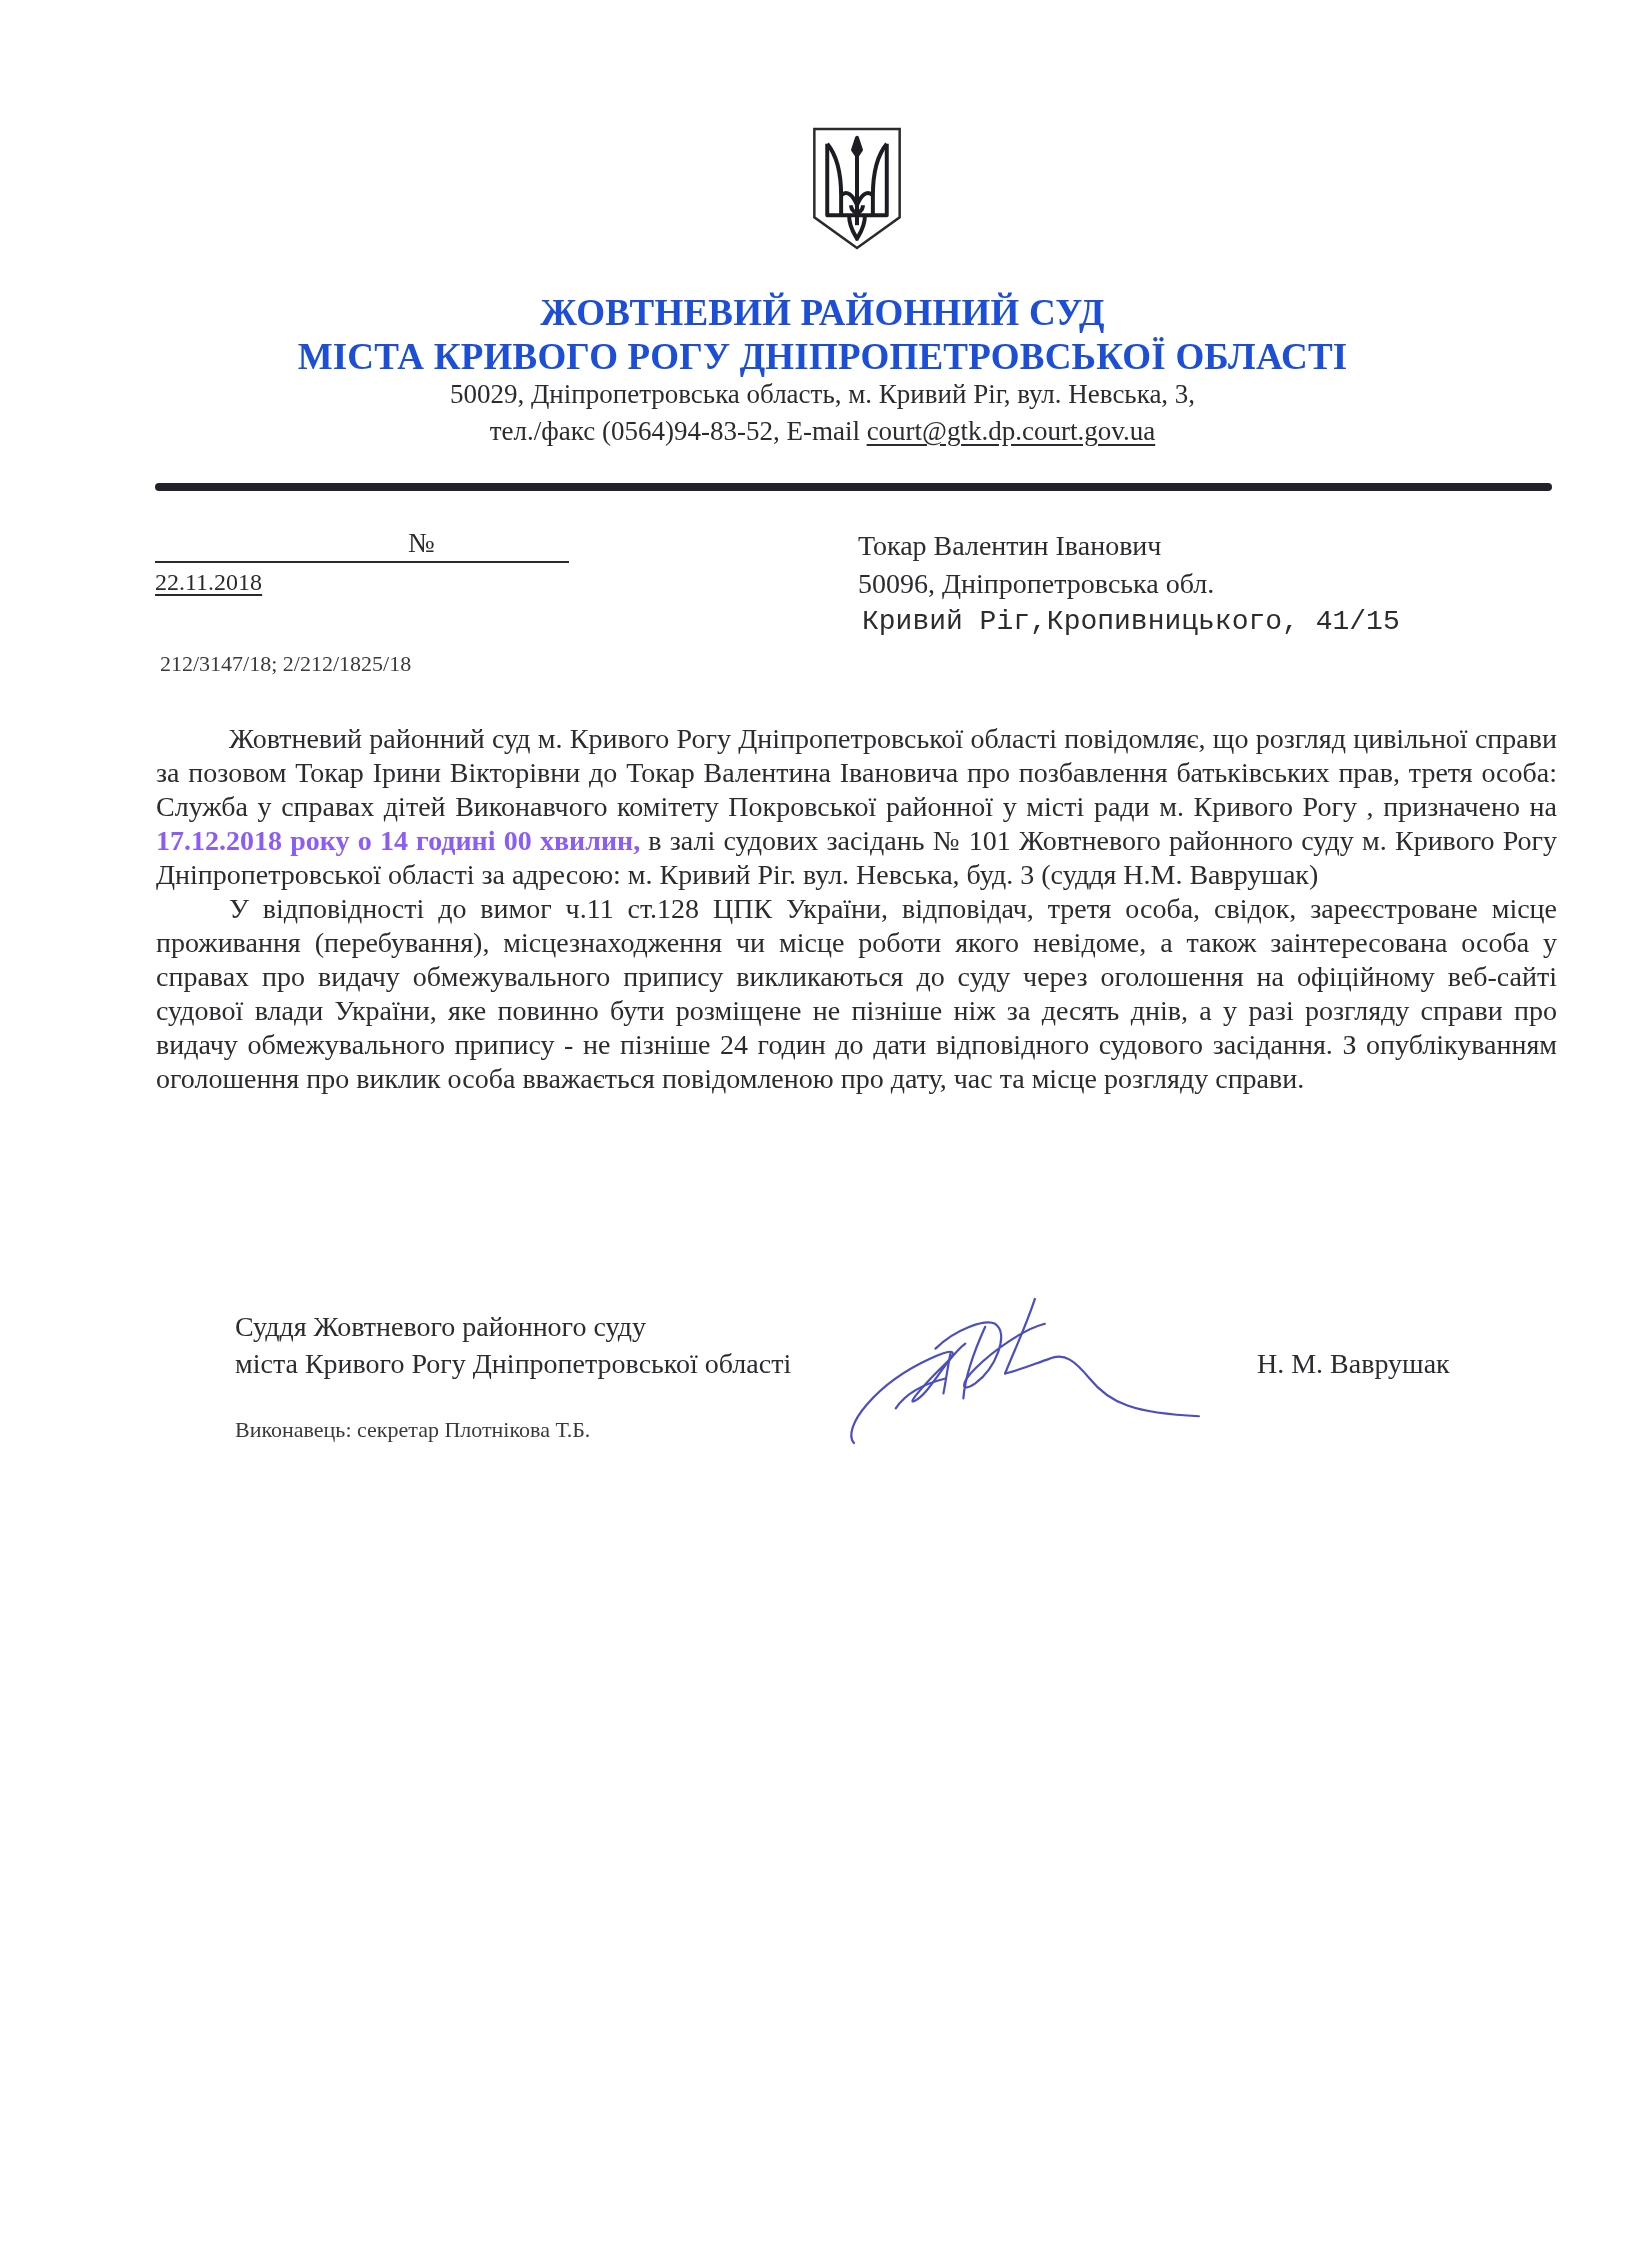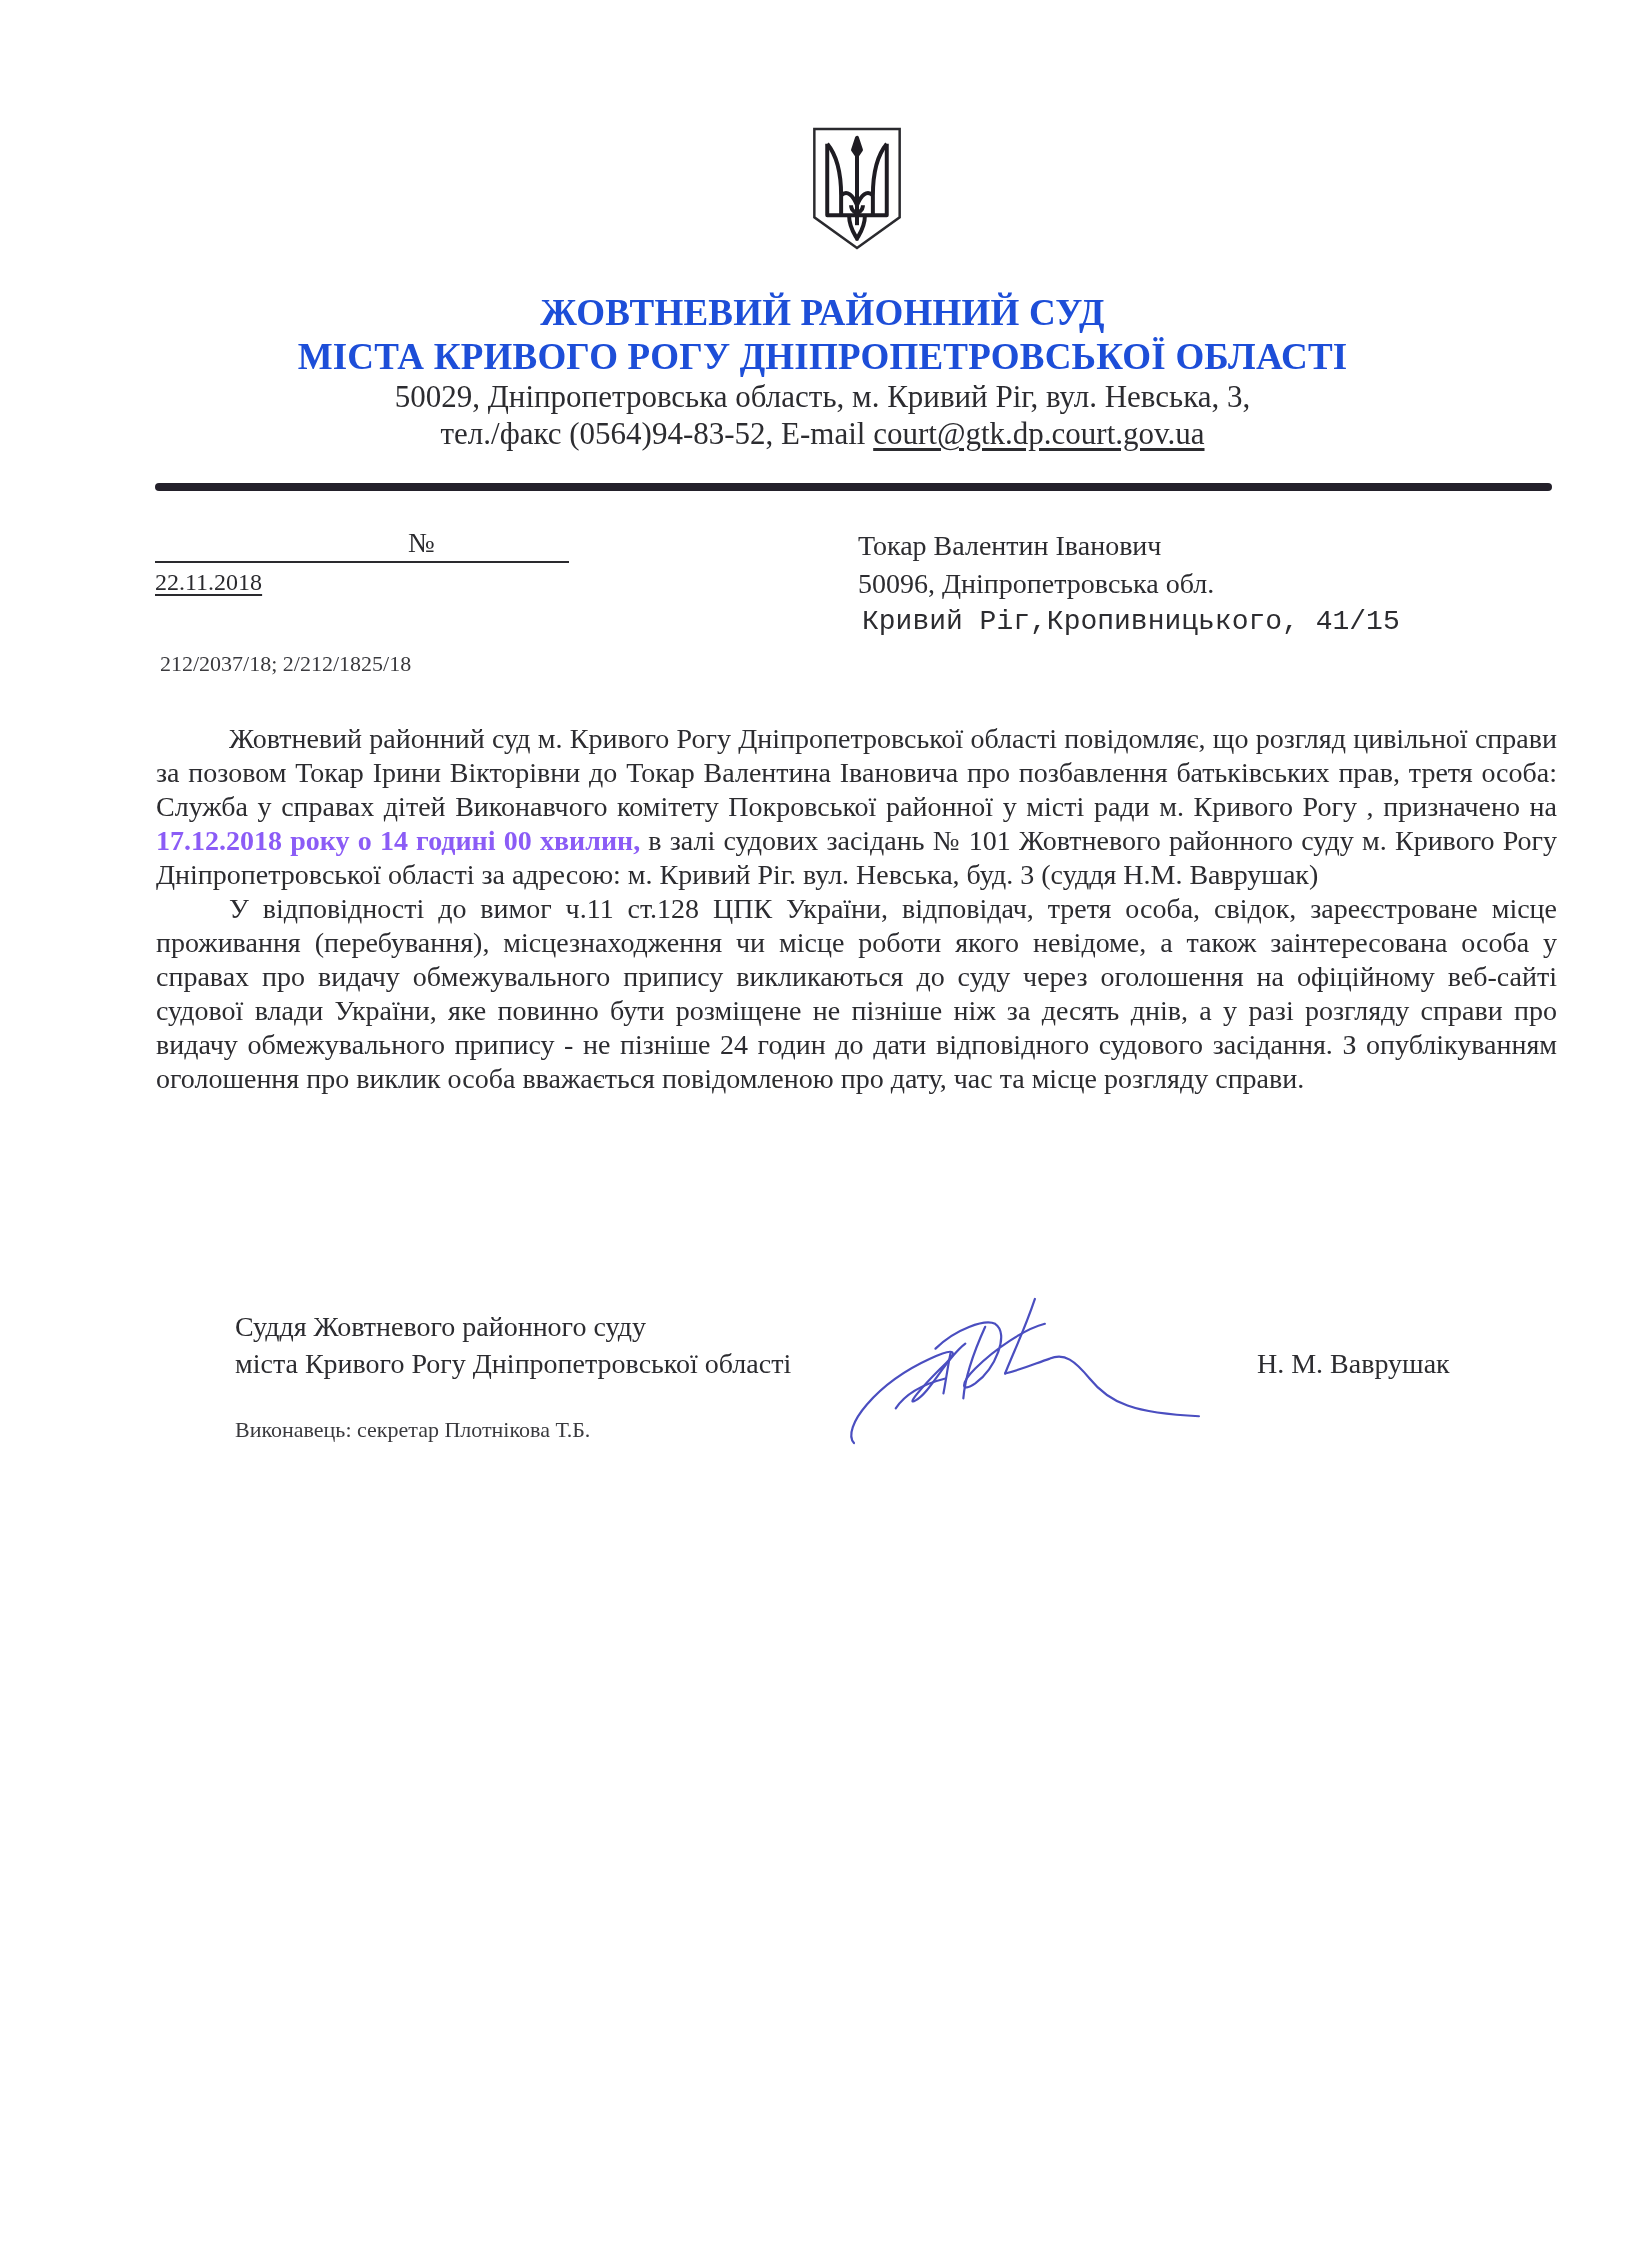--- a/index.html
+++ b/index.html
@@ -14,21 +14,21 @@
 
   
   .hdr-title {
     position: absolute; left: 0; width: 1645px; text-align: center;
     font-weight: bold; font-size: 37px; letter-spacing: 0.2px; color: #1d4ed8;
   }
   #hdr1 { top: 291px; }
   #hdr2 { top: 335px; left: 139px; }
   .hdr-sub {
     position: absolute; left: 139px; width: 1645px; text-align: center;
-    font-size: 31px; color: #2c2c30;
+    font-size: 27px; color: #2c2c30;
   }
   #hdr3 { top: 379px; }
   #hdr4 { top: 416px; }
   #hdr4 .email { text-decoration: underline; text-underline-offset: 4px; }
 
   #rule {
     position: absolute; left: 155px; top: 483px; width: 1397px; height: 8px;
     background: #23202a; border-radius: 4px;
   }
 
@@ -82,21 +82,21 @@
 <div class="hdr-sub" id="hdr3" style="left:0">50029, Дніпропетровська область, м. Кривий Ріг, вул. Невська, 3,</div>
 <div class="hdr-sub" id="hdr4" style="left:0">
   <span>тел./факс (0564)94-83-52, E-mail </span><span class="email">court@gtk.dp.court.gov.ua</span>
 </div>
 
 <div id="rule"></div>
 
 <div id="num-line"></div>
 <div class="abs" id="num-sign">№</div>
 <div class="abs" id="date">22.11.2018</div>
-<div class="abs" id="case-no">212/2037/18; 2/212/1825/18</div>
+<div class="abs" id="case-no">212/3147/18; 2/212/1825/18</div>
 
 <div class="abs addr" id="addr1">Токар Валентин Іванович</div>
 <div class="abs addr" id="addr2">50096,  Дніпропетровська обл.</div>
 <div class="abs addr" id="addr3">Кривий Ріг,Кропивницького, 41/15</div>
 
 <div id="body">
   <p><span>Жовтневий районний суд м. Кривого Рогу Дніпропетровської області повідомляє, що розгляд цивільної справи за позовом Токар Ірини Вікторівни до Токар Валентина Івановича про позбавлення батьківських прав, третя особа: Служба у справах дітей Виконавчого комітету Покровської районної у місті ради м. Кривого Рогу , призначено на </span><b>17.12.2018 року о 14 годині 00 хвилин,</b><span> в залі судових засідань № 101 Жовтневого районного суду м. Кривого Рогу Дніпропетровської області за адресою: м. Кривий Ріг. вул. Невська, буд. 3 (суддя  Н.М. Ваврушак)</span></p>
   <p>У відповідності до вимог ч.11 ст.128 ЦПК України, відповідач, третя особа, свідок, зареєстроване місце проживання (перебування), місцезнаходження чи місце роботи якого невідоме, а також заінтересована особа у справах про видачу обмежувального припису викликаються до суду через оголошення на офіційному веб-сайті судової влади України, яке повинно бути розміщене не пізніше ніж за десять днів, а у разі розгляду справи про видачу обмежувального припису - не пізніше 24 годин до дати відповідного судового засідання. З опублікуванням оголошення про виклик особа вважається повідомленою про дату, час та місце розгляду справи.</p>
 </div>
 

